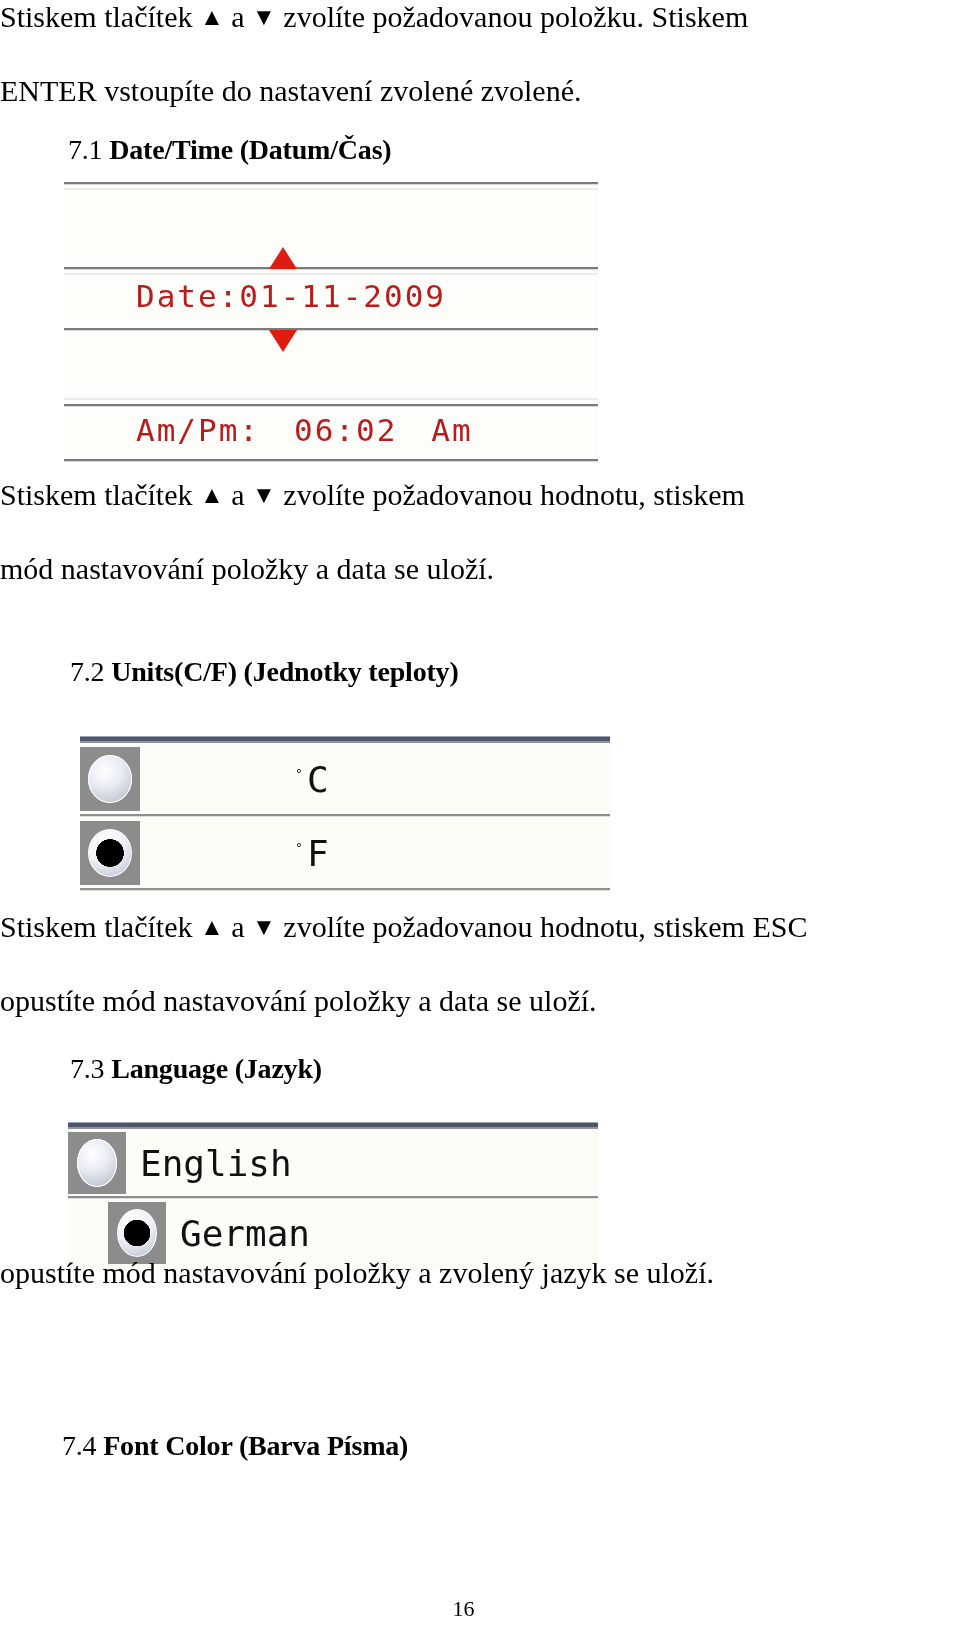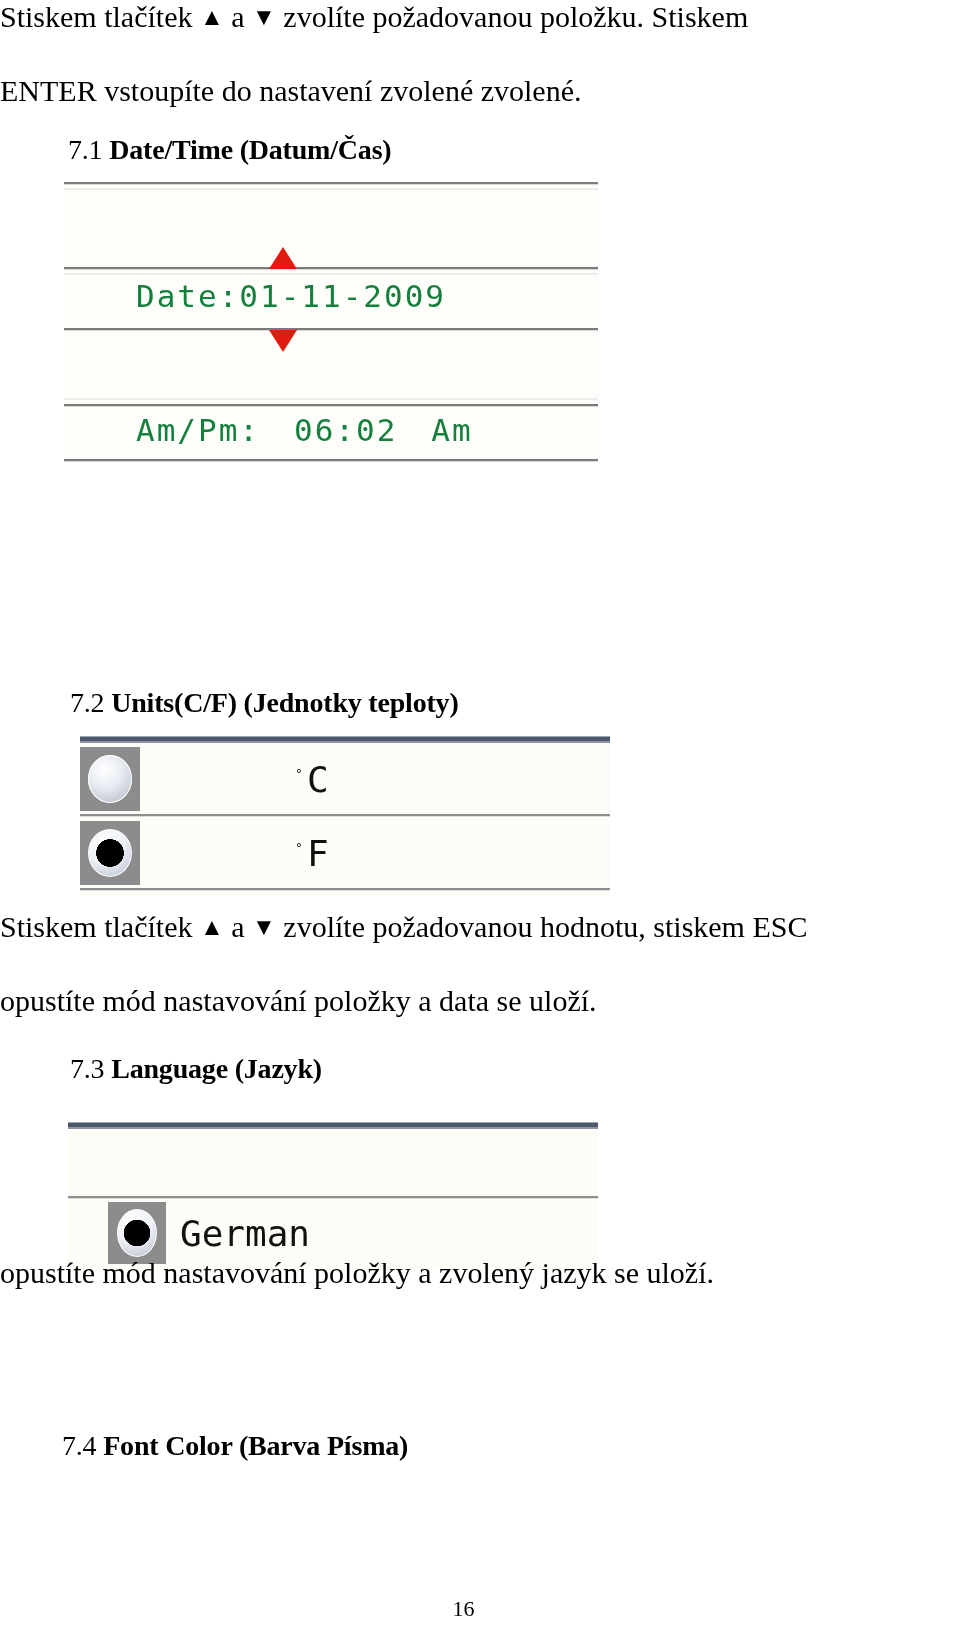--- a/index.html
+++ b/index.html
@@ -70,21 +70,21 @@
   }
   .lcd-date .rule.faint {
     height: 2px;
     background: #ececec;
   }
   .lcd-row-text {
     position: absolute;
     font-family: "DejaVu Sans Mono", "Liberation Mono", monospace;
     font-size: 31px;
     letter-spacing: 2px;
-    color: #15803d;
+    color: #b91c1c;
     white-space: pre;
     font-weight: 500;
   }
   .tri {
     position: absolute;
     width: 0;
     height: 0;
   }
   .tri.up {
     border-left: 14px solid transparent;
@@ -201,23 +201,35 @@
 
   <div class="rule faint" style="top:216px;"></div>
   <div class="rule" style="top:222px;"></div>
 
   <div class="lcd-row-text" style="left:72px; top:230px;"><span>Am/Pm:</span><span style="display:inline-block;width:34px;"></span><span>06:02</span><span style="display:inline-block;width:34px;"></span><span>Am</span></div>
 
   <div class="rule" style="top:277px;"></div>
 </div>
 
 <div class="para" style="left:0px; top:458px; width:956px;">
-</div>
-
-<div class="heading" style="left:70px; top:687px;">
+  <span class="ln justify" style="width:944px;">
+    <span>Stiskem</span>
+    <span>tlačítek</span>
+    <span class="arw">▲</span>
+    <span>a</span>
+    <span class="arw">▼</span>
+    <span>zvolíte</span>
+    <span>požadovanou</span>
+    <span>hodnotu,</span>
+    <span>stiskem</span>
+  </span>
+  <span class="ln">mód nastavování položky a data se uloží.</span>
+</div>
+
+<div class="heading" style="left:70px; top:656px;">
   <span class="num">7.2</span>
   <span>Units(C/F) (Jednotky teploty)</span>
 </div>
 
 <div class="lcd-list" style="left:80px; top:736px; width:530px; height:160px;">
   <div class="topbar"></div>
 
   <div class="opt" style="top:11px; height:64px;">
     <div class="sw" style="width:60px; height:64px;">
       <div class="knob" style="width:44px; height:48px;"></div>
@@ -258,20 +270,26 @@
 </div>
 
 <div class="heading" style="left:70px; top:1053px;">
   <span class="num">7.3</span>
   <span>Language (Jazyk)</span>
 </div>
 
 <div class="lcd-list" style="left:68px; top:1122px; width:530px; height:148px;">
   <div class="topbar"></div>
 
+  <div class="opt" style="top:10px; height:62px;">
+    <div class="sw" style="width:58px; height:62px;">
+      <div class="knob" style="width:40px; height:48px;"></div>
+    </div>
+    <div class="optlabel" style="margin-left:14px; font-size:36px;">English</div>
+  </div>
 
   <div class="divider" style="top:74px; width:530px;"></div>
 
   <div class="opt" style="top:80px; height:62px;padding-left:40px;">
     <div class="sw" style="width:58px; height:62px;">
       <div class="knob on" style="width:40px; height:48px;"></div>
     </div>
     <div class="optlabel" style="margin-left:14px; font-size:36px;">German</div>
   </div>
 </div>

